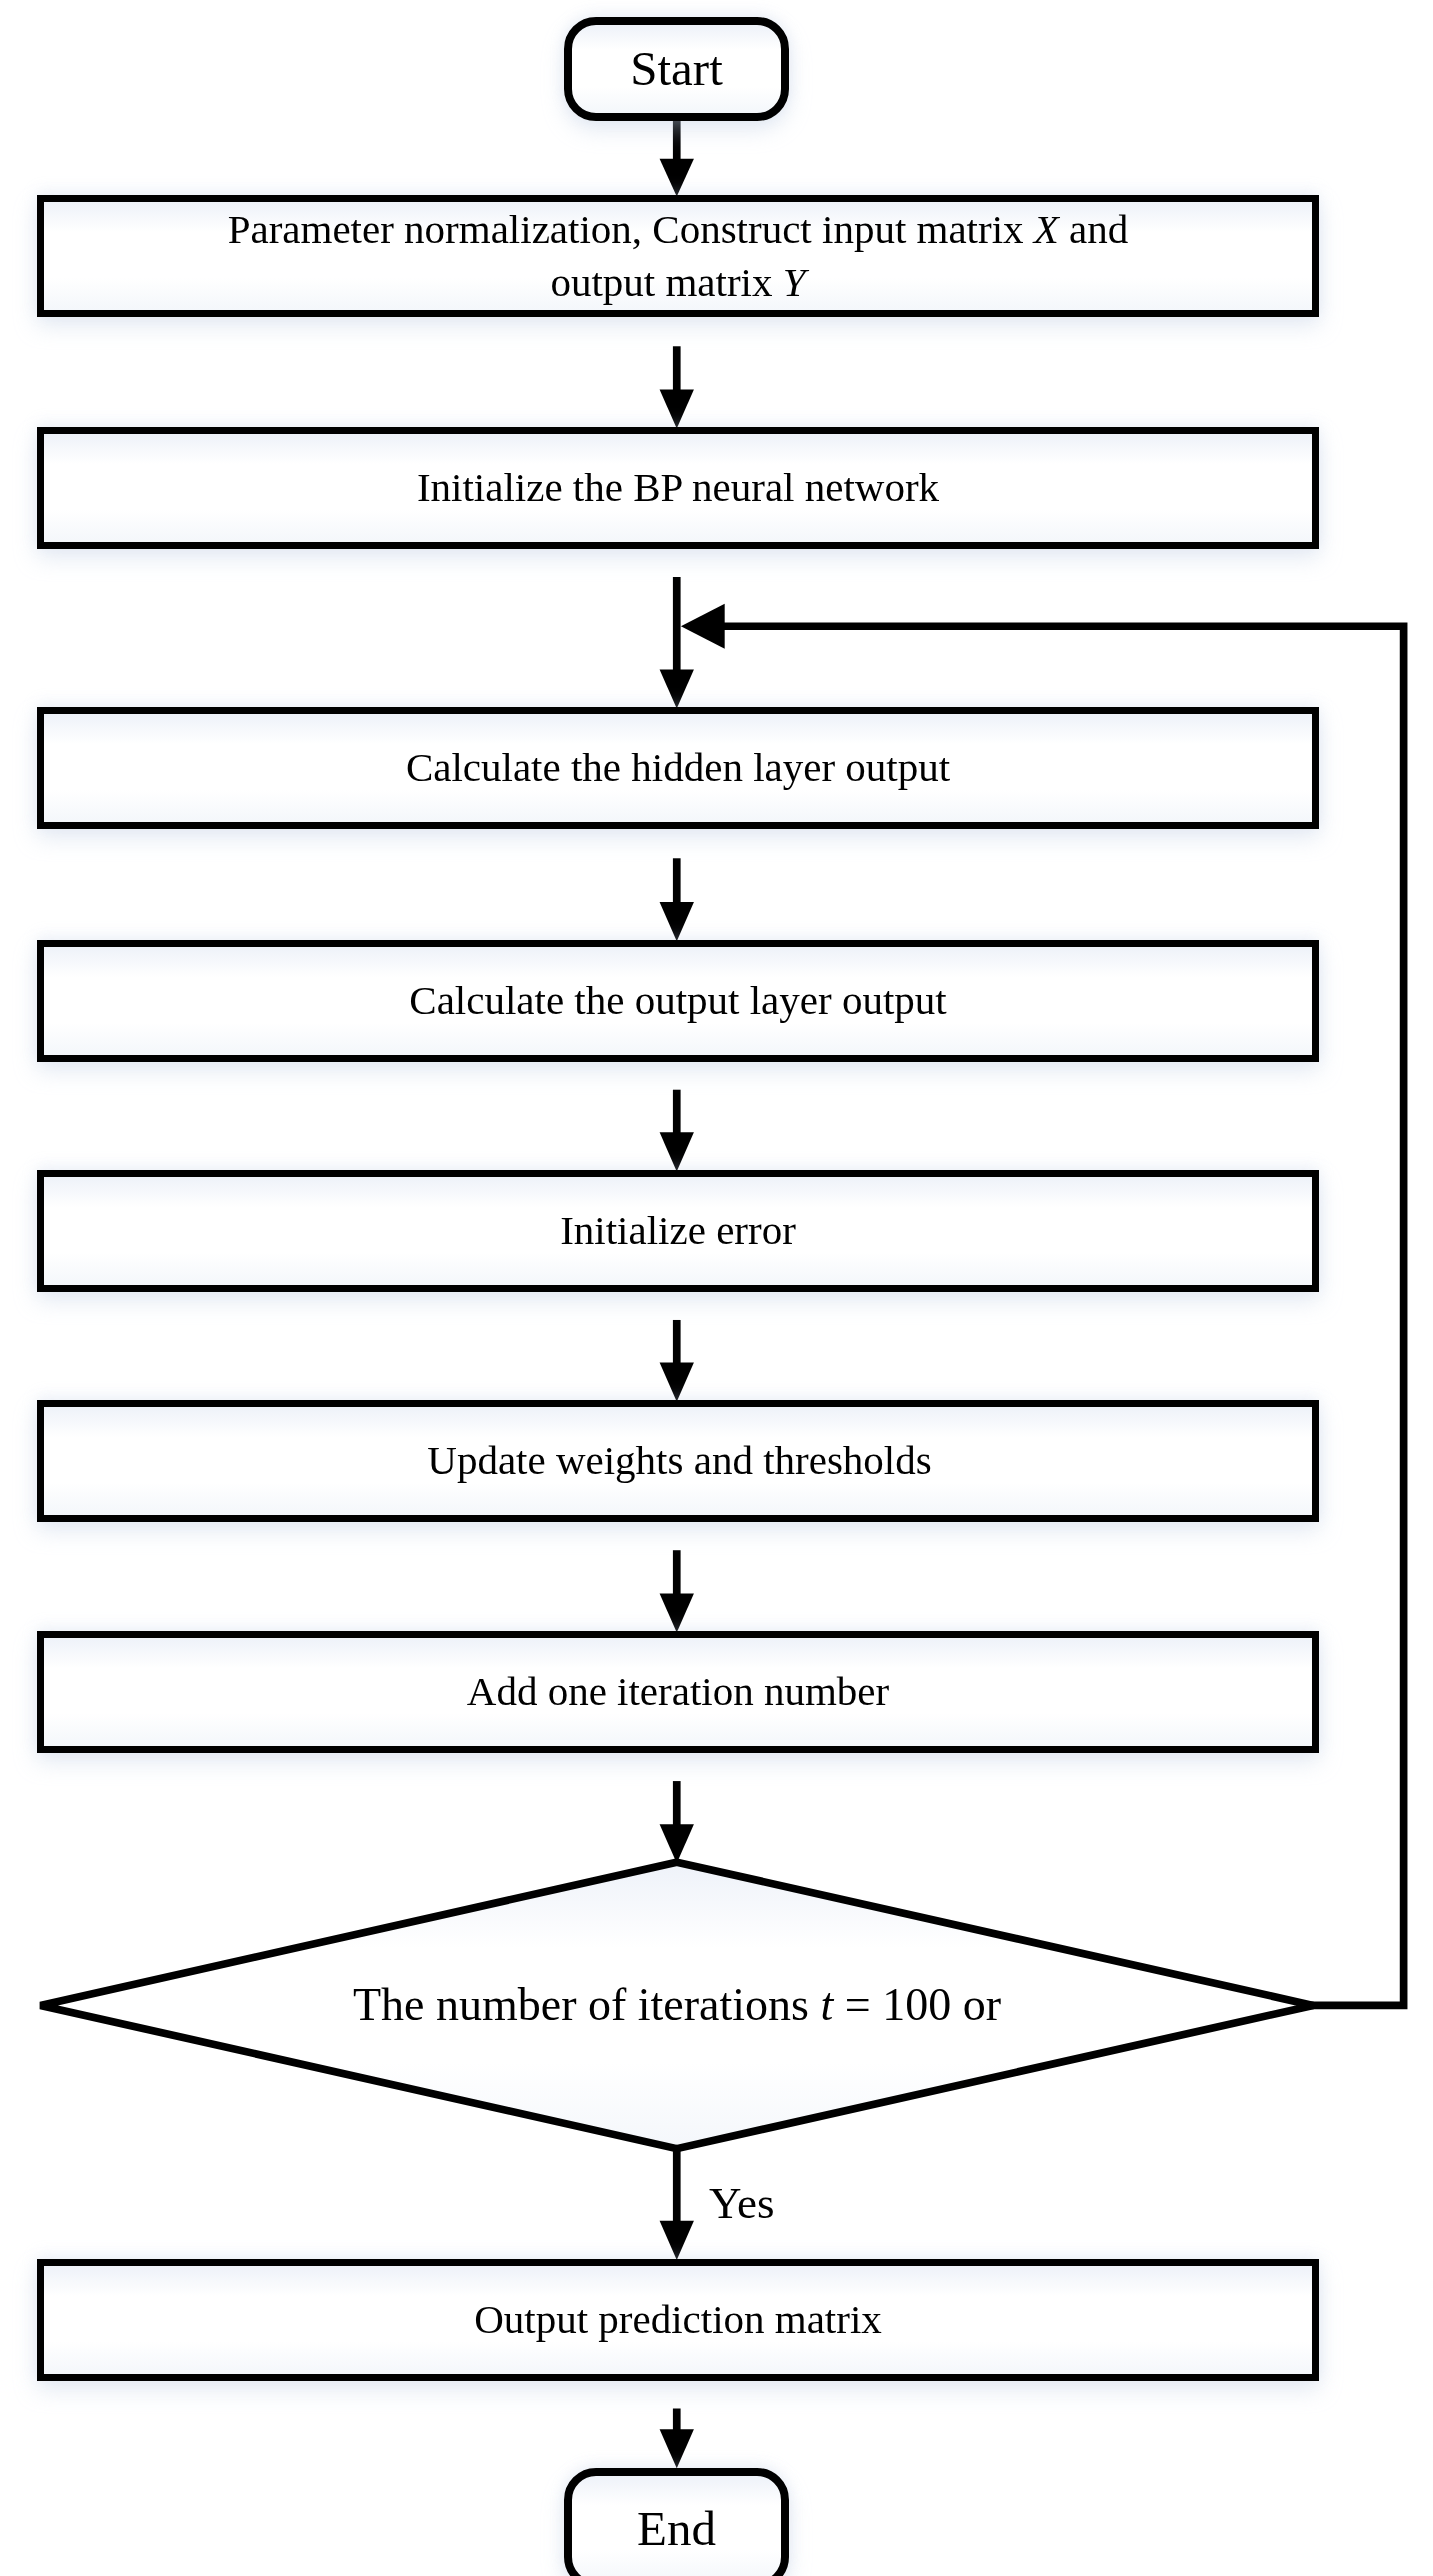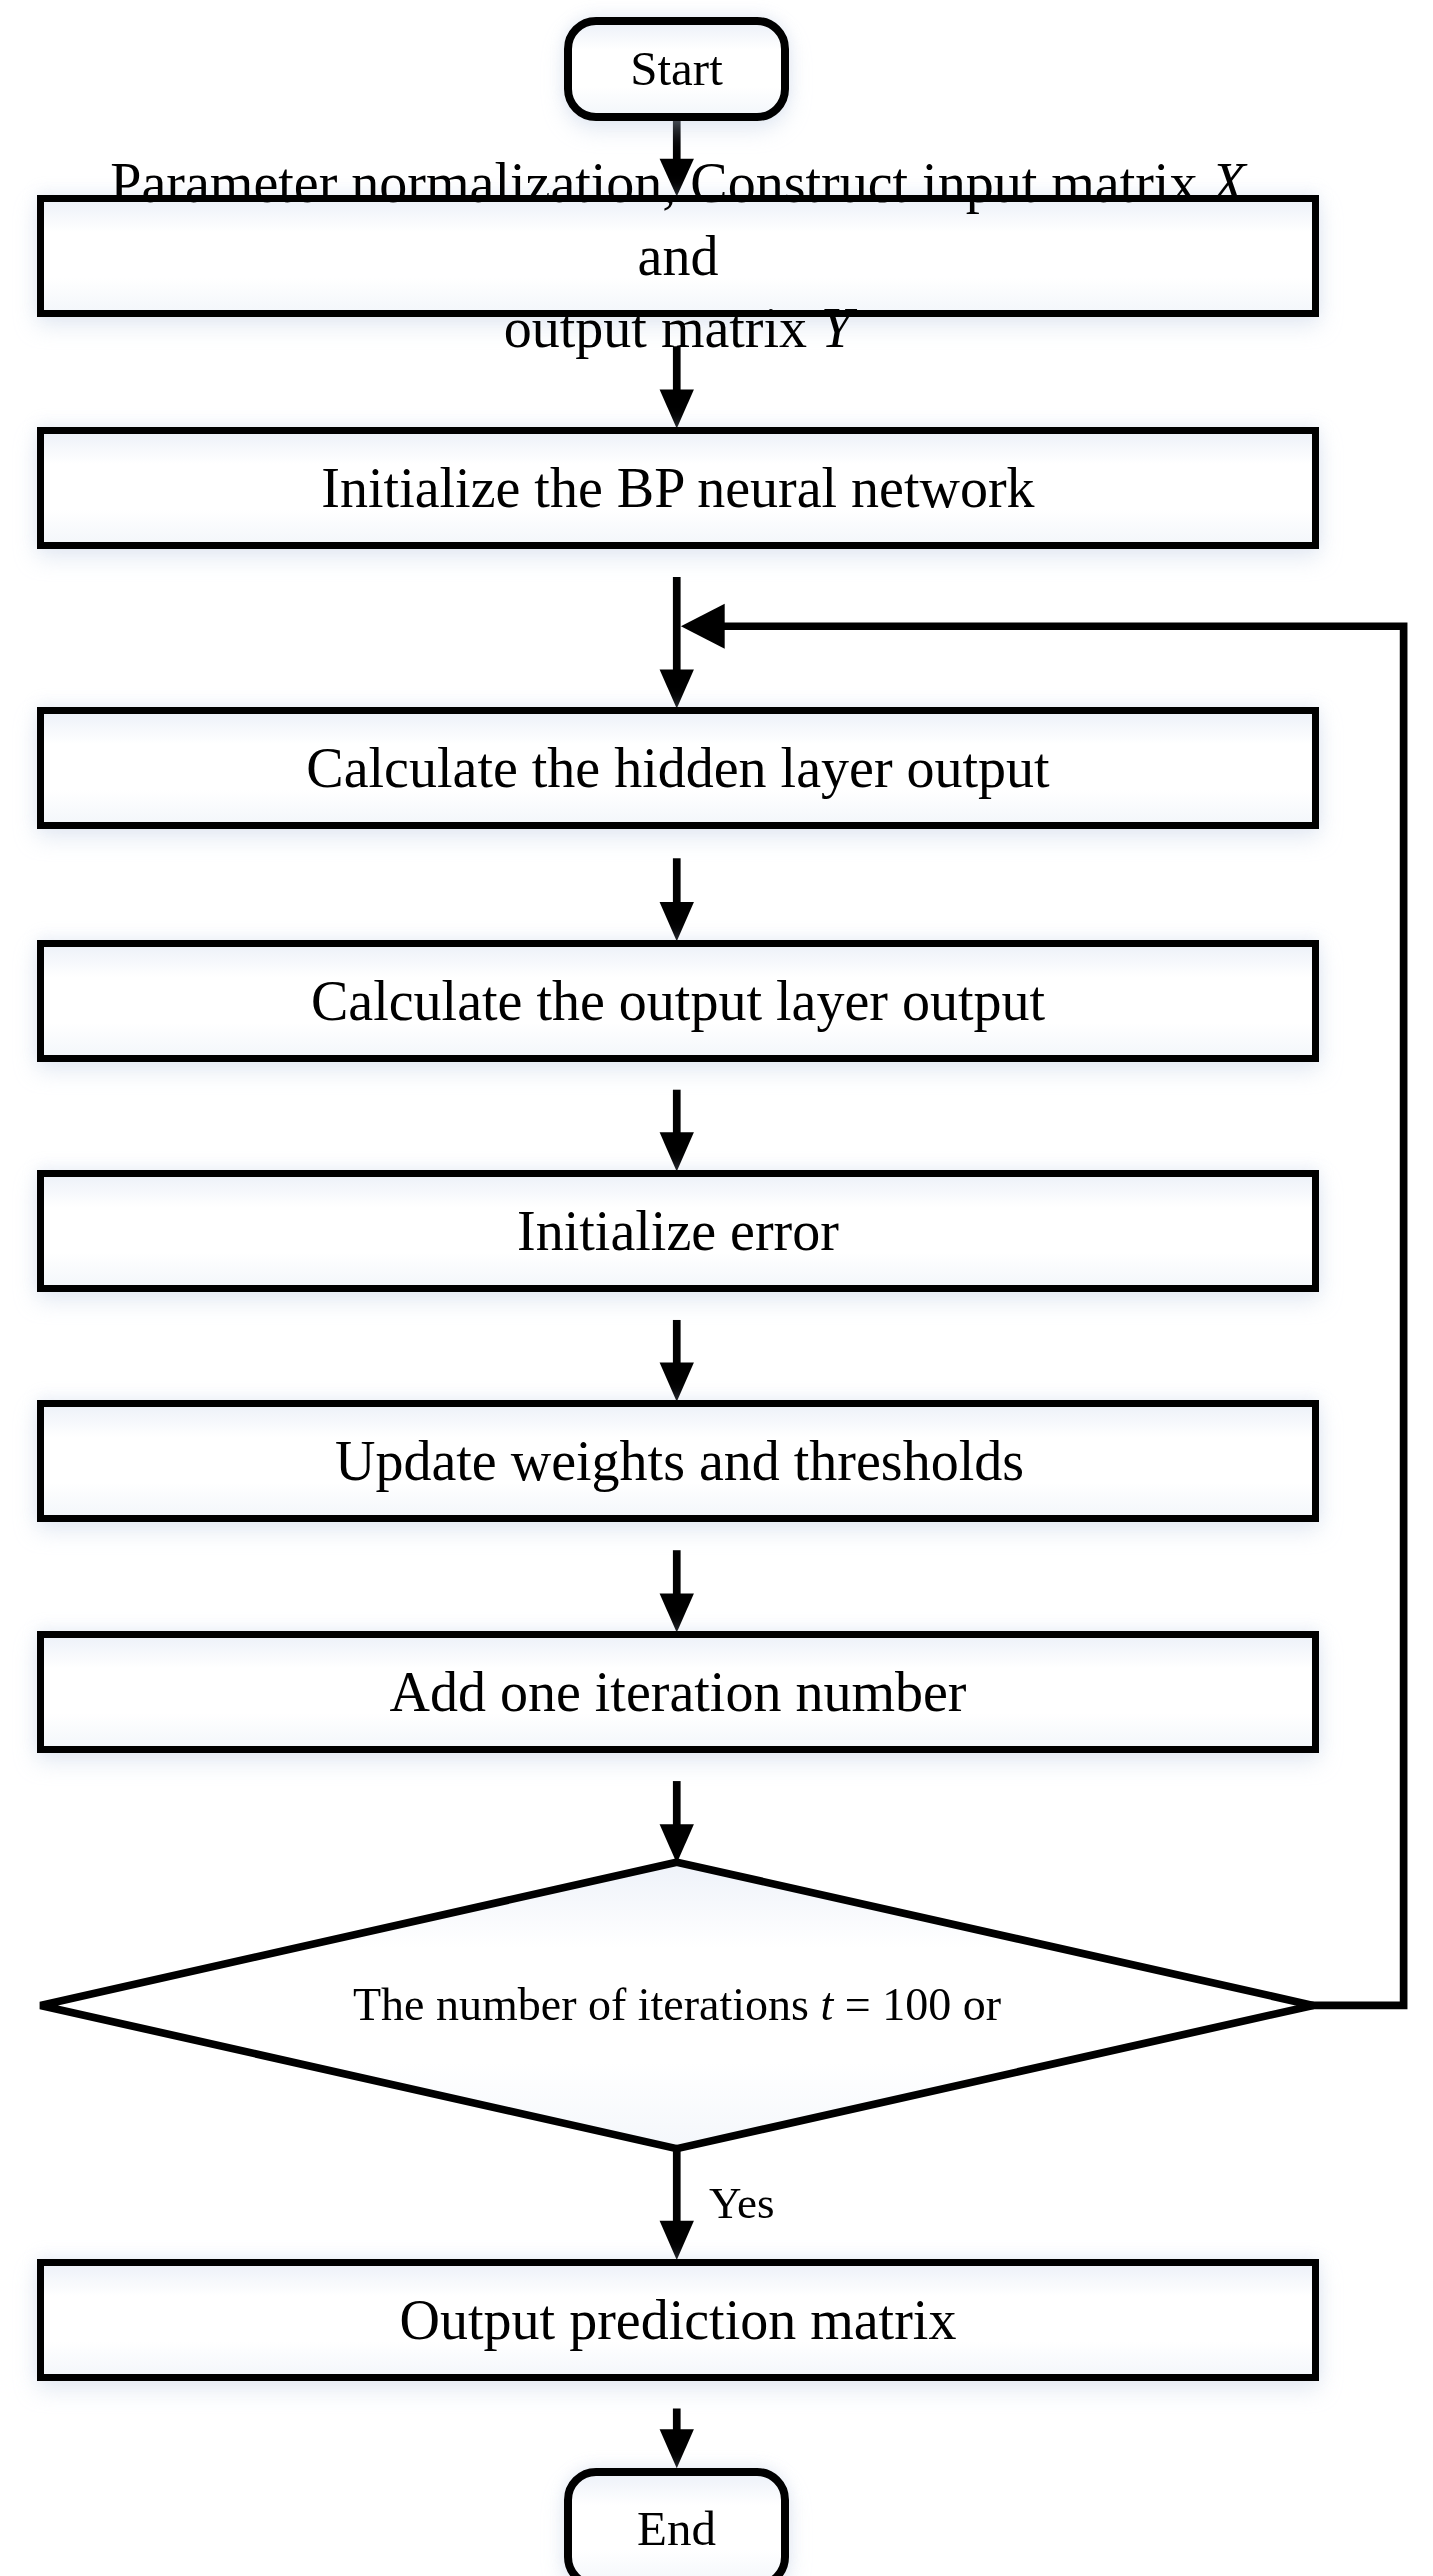--- a/index.html
+++ b/index.html
@@ -30,21 +30,21 @@
     justify-content:center;
     text-align:center;
     background:linear-gradient(180deg,var(--tint) 0%,#ffffff 28%,#ffffff 70%,var(--tint2) 100%);
     box-shadow:0 9.5px 21px rgba(186,202,226,0.38),0 -3.6px 14px rgba(186,202,226,0.22);
   }
   .process{
     left:37px;
     width:1282px;
     height:122px;
     border:7.7px solid var(--line);
-    font-size:56px;
+    font-size:41px;
     line-height:1.3;
     padding:0 24px;
   }
   .terminal{
     left:564px;
     width:225px;
     border:8.3px solid var(--line);
     border-radius:32px;
     font-size:49px;
   }

